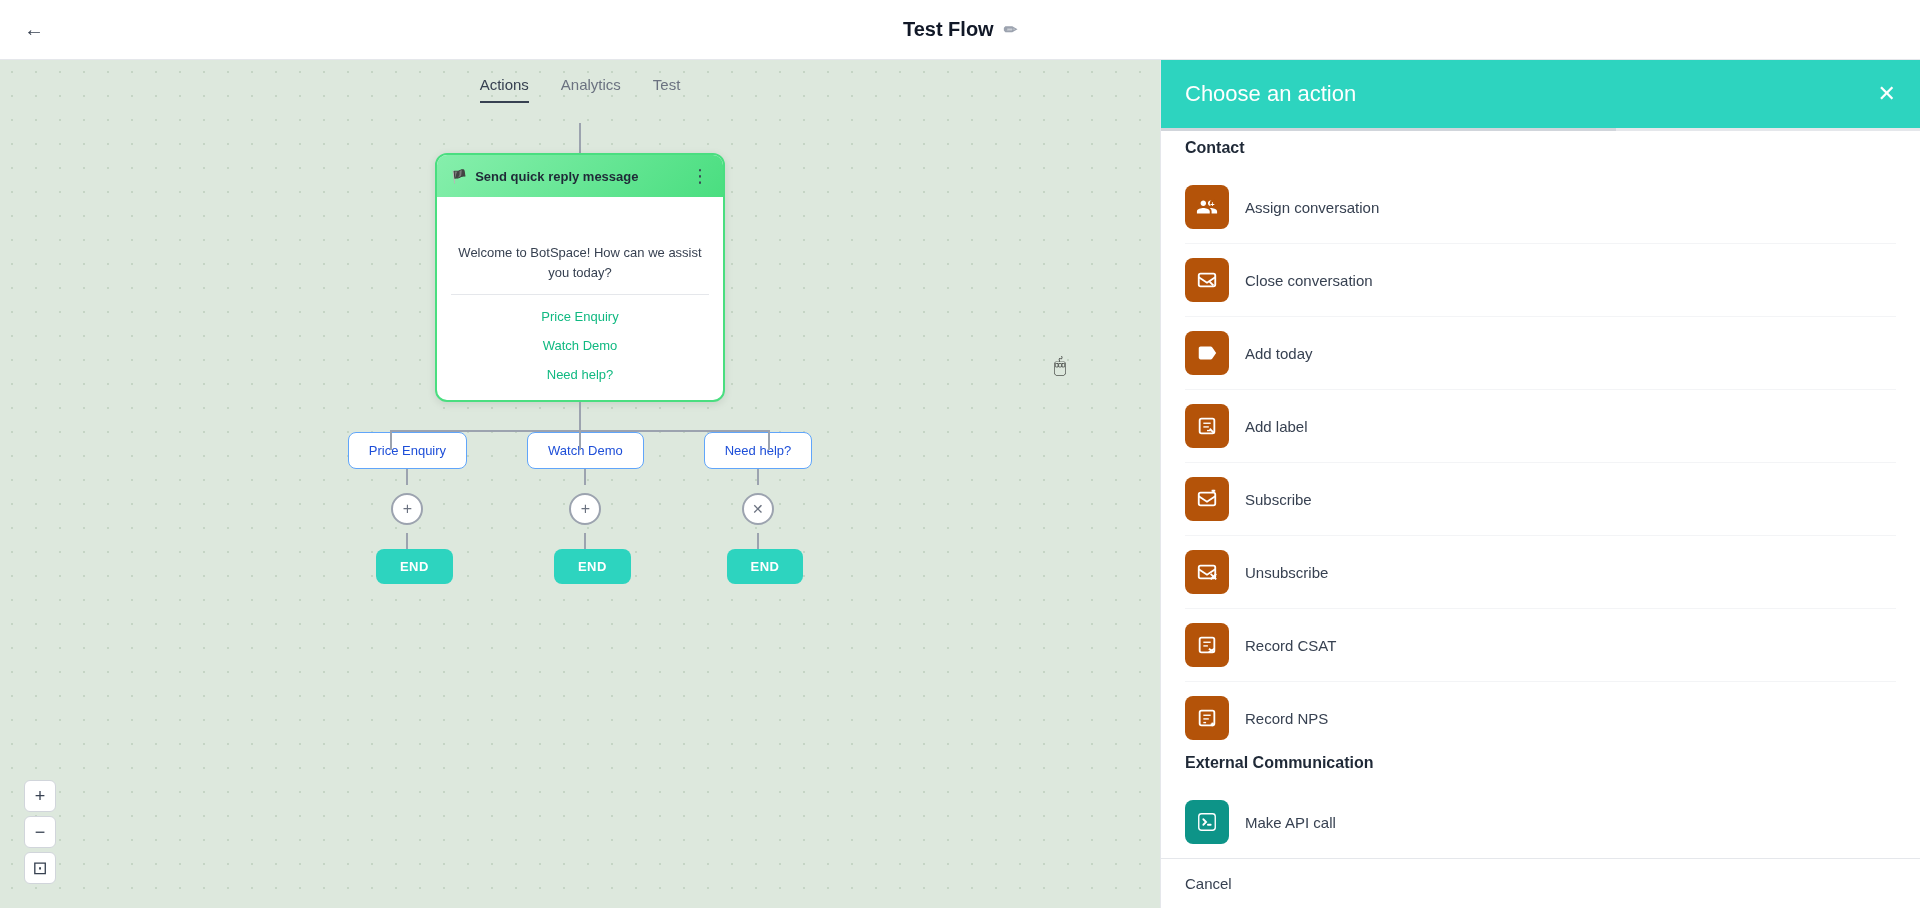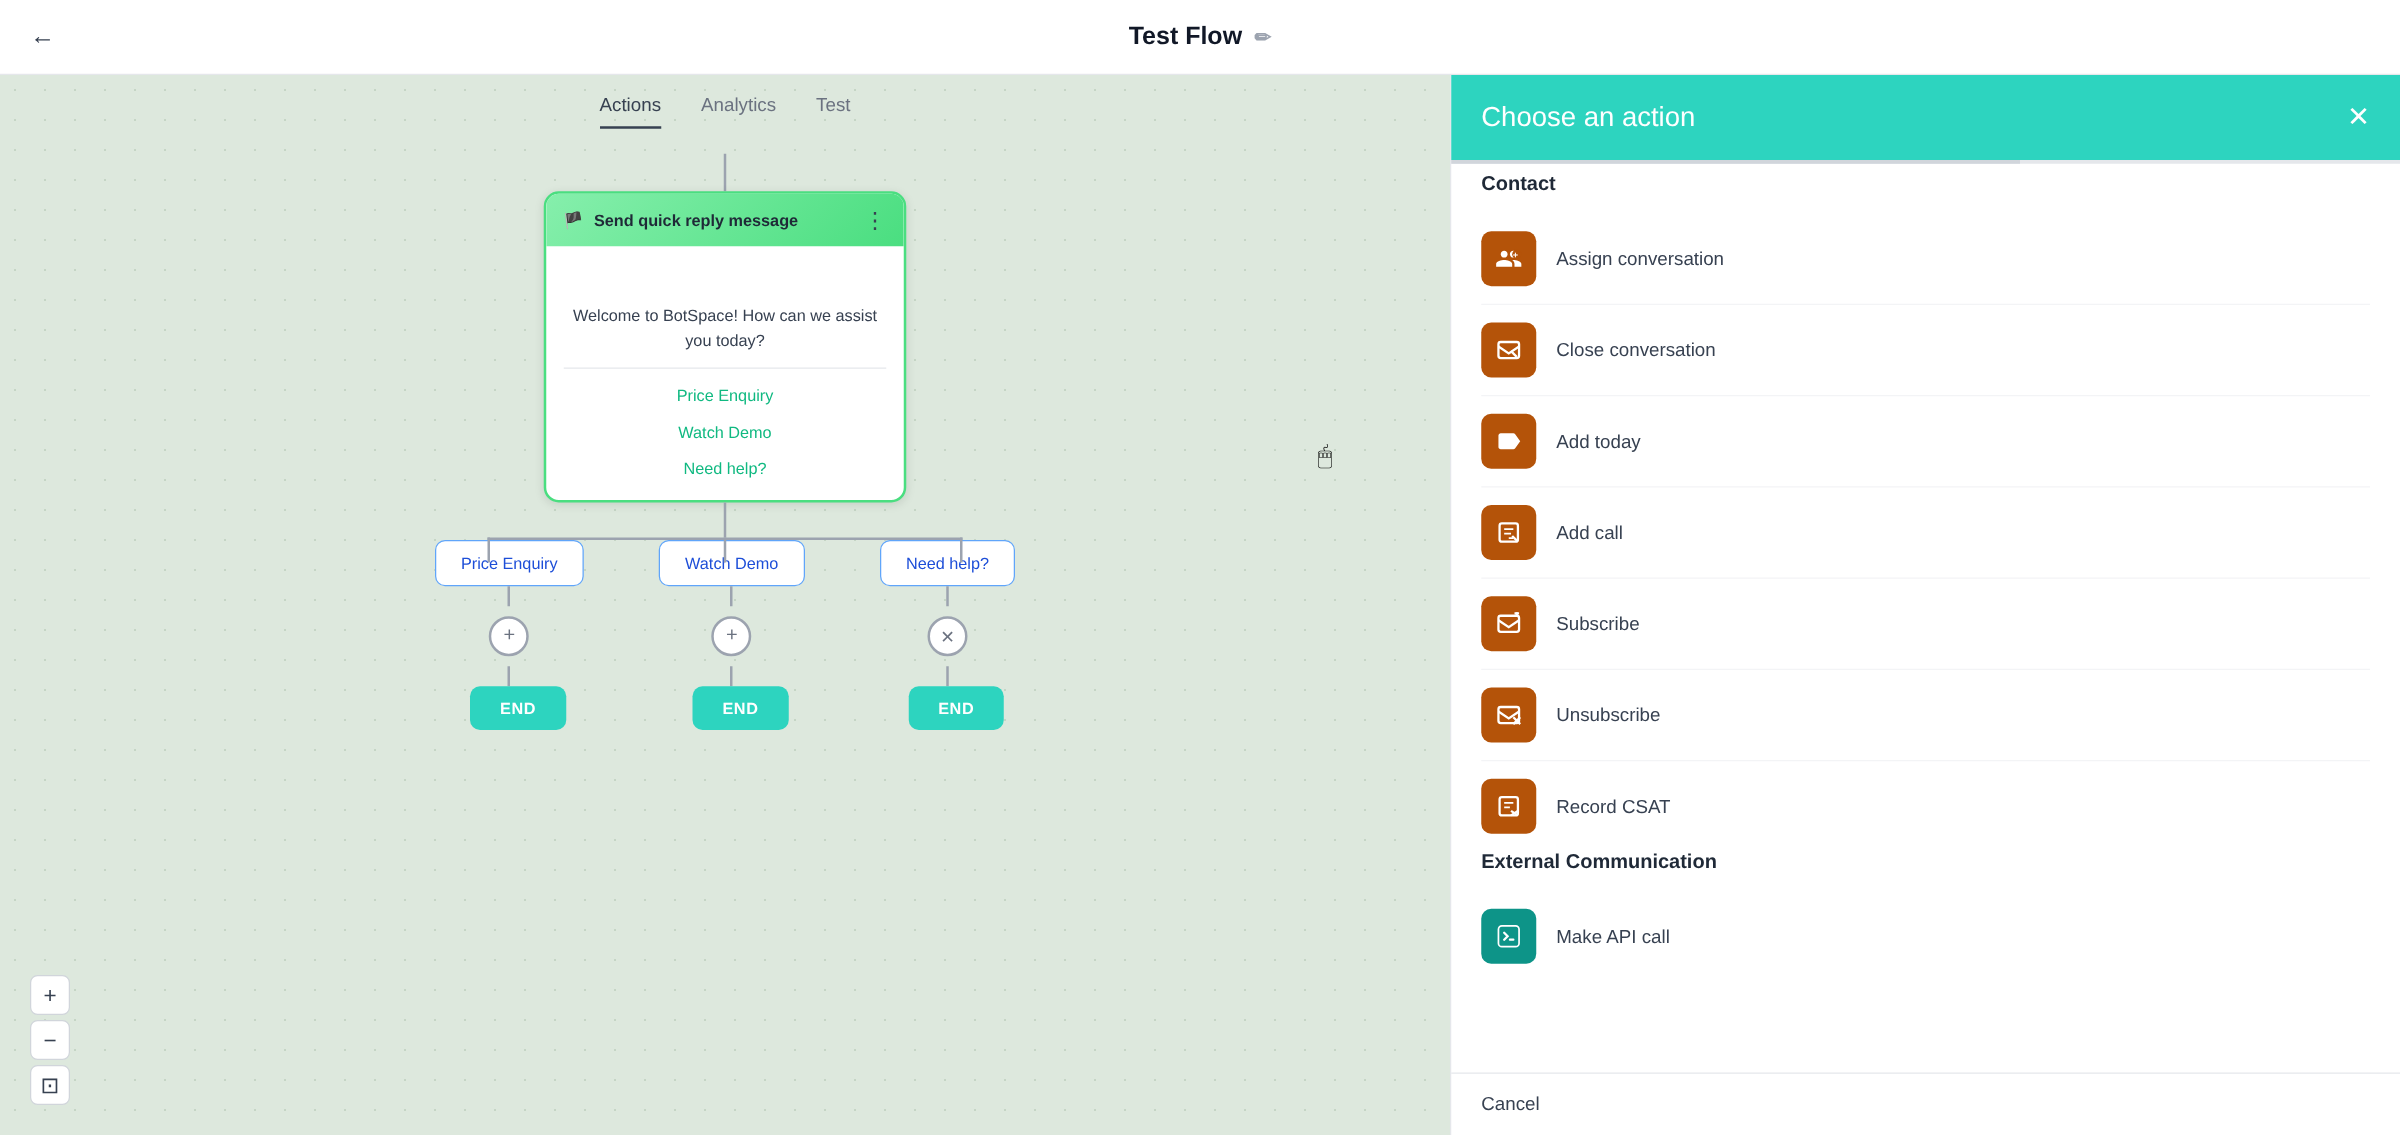--- a/index.html
+++ b/index.html
@@ -490,21 +490,21 @@
         <div class="action-item">
           <div class="action-icon">
             <svg width="22" height="22" viewBox="0 0 24 24" fill="none">
               <rect x="4" y="4" width="16" height="16" rx="2" stroke="white" stroke-width="2" fill="none"></rect>
               <line x1="8" y1="9" x2="16" y2="9" stroke="white" stroke-width="1.5"></line>
               <line x1="8" y1="13" x2="14" y2="13" stroke="white" stroke-width="1.5"></line>
               <line x1="12" y1="17" x2="16" y2="17" stroke="white" stroke-width="1.5"></line>
               <line x1="15" y1="15" x2="20" y2="20" stroke="white" stroke-width="2"></line>
             </svg>
           </div>
-          <span class="action-label">Add call</span>
+          <span class="action-label">Add label</span>
         </div>
 
         <div class="action-item">
           <div class="action-icon">
             <svg width="22" height="22" viewBox="0 0 24 24" fill="none">
               <rect x="3" y="5" width="18" height="14" rx="2" stroke="white" stroke-width="2" fill="none"></rect>
               <path d="M3 9l9 6 9-6" stroke="white" stroke-width="2"></path>
               <line x1="19" y1="5" x2="19" y2="2" stroke="white" stroke-width="2"></line>
               <line x1="17" y1="3" x2="21" y2="3" stroke="white" stroke-width="2"></line>
             </svg>
@@ -530,20 +530,33 @@
               <rect x="4" y="4" width="16" height="16" rx="2" stroke="white" stroke-width="2" fill="none"></rect>
               <line x1="8" y1="9" x2="16" y2="9" stroke="white" stroke-width="1.5"></line>
               <line x1="8" y1="13" x2="13" y2="13" stroke="white" stroke-width="1.5"></line>
               <line x1="14" y1="16" x2="20" y2="20" stroke="white" stroke-width="2"></line>
               <line x1="14" y1="20" x2="20" y2="16" stroke="white" stroke-width="2"></line>
             </svg>
           </div>
           <span class="action-label">Record CSAT</span>
         </div>
 
+        <div class="action-item">
+          <div class="action-icon">
+            <svg width="22" height="22" viewBox="0 0 24 24" fill="none">
+              <rect x="4" y="4" width="16" height="16" rx="2" stroke="white" stroke-width="2" fill="none"></rect>
+              <line x1="8" y1="9" x2="16" y2="9" stroke="white" stroke-width="1.5"></line>
+              <line x1="8" y1="13" x2="14" y2="13" stroke="white" stroke-width="1.5"></line>
+              <line x1="8" y1="17" x2="11" y2="17" stroke="white" stroke-width="1.5"></line>
+              <line x1="16" y1="19" x2="20" y2="19" stroke="white" stroke-width="2"></line>
+              <line x1="18" y1="17" x2="18" y2="21" stroke="white" stroke-width="2"></line>
+            </svg>
+          </div>
+          <span class="action-label">Record NPS</span>
+        </div>
       </div>
 
       <div style="margin-top:0;">
         <div class="section-title">
           <span>External Communication</span>
         </div>
 
         <div class="action-item">
           <div class="action-icon teal">
             <svg width="22" height="22" viewBox="0 0 24 24" fill="none">

